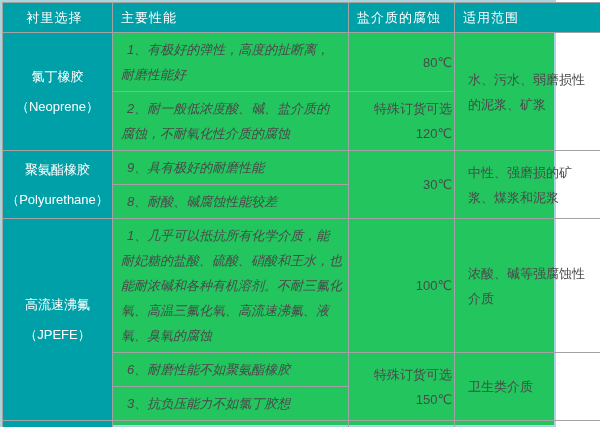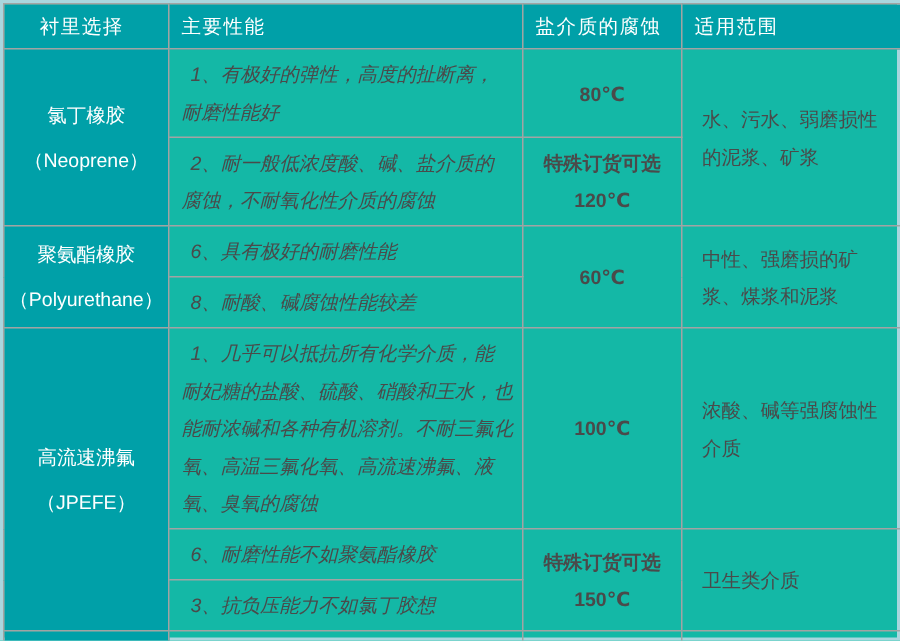--- a/index.html
+++ b/index.html
@@ -1,19 +1,19 @@
 <!DOCTYPE html>
 <html><head>
 <meta charset="utf-8">
 <style>
   html,body{margin:0;padding:0;background:#ffffff;}
   body{font-family:"Liberation Sans","DejaVu Sans",sans-serif;}
   .table-wrap{
-    width:600px;height:427px;box-sizing:border-box;
-    border:2px solid #a9d6de;background:#14b8a6;
+    width:556px;height:427px;box-sizing:border-box;
+    border:2px solid #a9d6de;background:#22c55e;
   }
   table.lining{
     width:100%;height:100%;
     border-collapse:collapse;table-layout:fixed;
     font-size:13px;color:#4a4a4a;
   }
   col.c1{width:110px;} col.c2{width:236px;} col.c3{width:106px;} col.c4{width:148px;}
   th,td{
     border:1px solid #a3a3a3;
     padding:2px 8px;
@@ -33,23 +33,22 @@
     padding:2px 2px;
     margin-left:32px;
   }
   td.perf{
     text-align:left;line-height:25px;
     padding:4px 6px 4px 8px;
     text-indent:6px;
     font-style:italic;
   }
   td.temp{
-    text-align:center;line-height:25px;
+    text-align:right;line-height:25px;
     padding:2px 2px;
-    font-weight:bold;
   }
   td.scope{
     text-align:left;line-height:25px;
     padding:2px 8px 2px 13px;
   }
   
   td.dt{border-top:1px dashed #cbcbcb;margin-left:36px;}
   
   td.st{border-top:1px solid #b2b2b2;}
   tr.rh-hd{height:30px;}
@@ -93,22 +92,22 @@
         <div>特殊订货可选</div>
         <div>120℃</div>
       </td>
     </tr>
 
     <tr class="rh-g2a">
       <td class="material" rowspan="2">
         <div>聚氨酯橡胶</div>
         <div>（Polyurethane）</div>
       </td>
-      <td class="perf">6、具有极好的耐磨性能</td>
-      <td class="temp" rowspan="2">60℃</td>
+      <td class="perf">9、具有极好的耐磨性能</td>
+      <td class="temp" rowspan="2">30℃</td>
       <td class="scope" rowspan="2">中性、强磨损的矿浆、煤浆和泥浆</td>
     </tr>
     <tr class="rh-g2b">
       <td class="perf dt">8、耐酸、碱腐蚀性能较差</td>
     </tr>
 
     <tr class="rh-g3a">
       <td class="material" rowspan="3">
         <div>高流速沸氟</div>
         <div>（JPEFE）</div>

